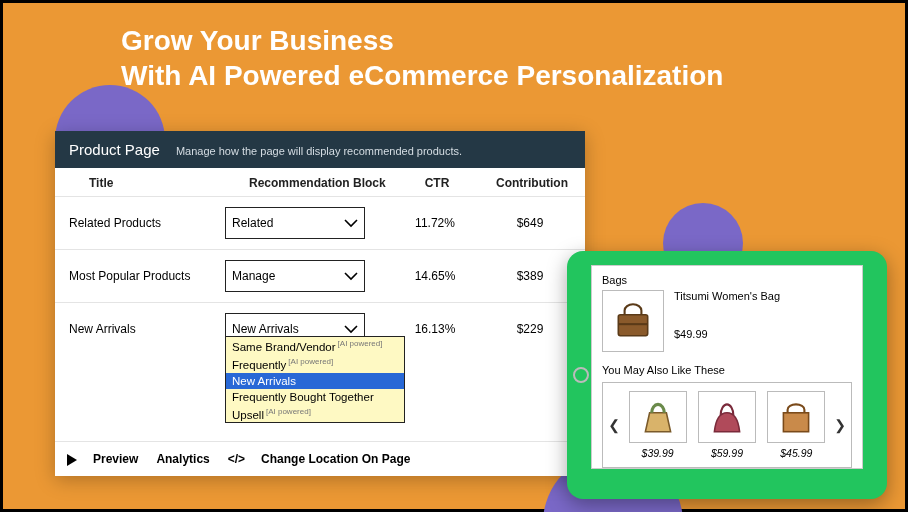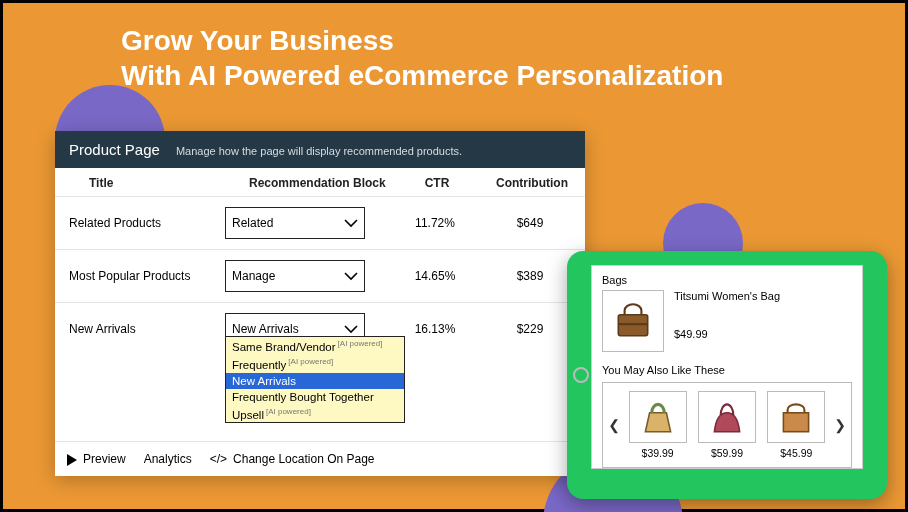--- a/index.html
+++ b/index.html
@@ -25,39 +25,39 @@
   .row .row-title { padding-left: 4px; }
   .select { position: relative; border: 1px solid #222; height: 32px; padding: 3px 6px; font-size: 12px; background: #fff; cursor: pointer; display:flex; align-items:center; justify-content:space-between; width:140px; }
   .select .chev { flex:none; }
   .chev svg { display:block; }
   .metric { text-align: center; }
   .dropdown { position: absolute; left: 170px; top: 33px; width: 180px; border: 1px solid #222; background: #fef9c3; z-index: 5; font-size: 11.5px; }
   .dropdown .opt { padding: 2px 6px; white-space: nowrap; cursor: pointer; }
   .dropdown .opt .tag { font-size: 8px; color: #777; vertical-align: super; margin-left:2px;}
   .dropdown .opt.selected { background: #2868d6; color: #fff; }
   .panel-footer { border-top: 1px solid #e4e4e4; padding: 10px 12px; display: flex; align-items: center; gap: 18px; font-size: 12px; }
-  .panel-footer .link { cursor: pointer; display:flex; align-items:flex-end; gap:6px;}
+  .panel-footer .link { cursor: pointer; display:flex; align-items:flex-end; gap:16px;font-weight:bold;}
   .play-icon { width:0; height:0; border-left:10px solid #000; border-top:6px solid transparent; border-bottom:6px solid transparent; }
 
   
   .tablet { position: absolute; right: 18px; top: 248px; width: 320px; height: 248px; background: #22c55e; border-radius: 16px; box-shadow: 0 6px 20px rgba(0,0,0,.35); padding: 14px 24px 30px 24px; display:flex; }
   .home-btn { position:absolute; left:6px; top:50%; transform:translateY(-50%); width:16px; height:16px; border:2px solid #bbb; border-radius:50%; }
   .screen { flex:1; background:#fff; border:1px solid #ccc; padding:8px 10px; font-size:11px; overflow:hidden; }
   .prod-top { display:flex; gap:10px; }
   .prod-thumb { width:62px; height:62px; border:1px solid #bbb; display:flex; align-items:center; justify-content:center; }
   .prod-info .name { font-size:11px; margin-bottom:6px; }
   .prod-info .price { font-size:11px;margin-top:26px; }
   .category { margin-bottom:4px; }
   .reco-title { margin:12px 0 6px; font-size:11px; }
   .reco-strip { border:1px solid #bbb; padding:8px 4px; display:flex; align-items:center; gap:6px; }
   .arrow { width:14px; text-align:center; cursor:pointer; font-size:14px; color:#333; user-select:none;}
   .reco-items { display:flex; gap:8px; flex:1; justify-content:space-around;}
   .reco-item { text-align:center; }
   .reco-item .th { width:58px; height:52px; border:1px solid #bbb; margin:0 auto 4px; display:flex; align-items:center; justify-content:center;}
-  .reco-item .pr { font-size:10.5px; }
+  .reco-item .pr { font-size:10.5px;font-style:italic; }
 
   
   svg.bag { width:42px; height:42px; }
 </style>
 </head>
 <body>
 <div class="frame">
 
   <div class="circle c1"></div>
   <div class="circle c2"></div>

